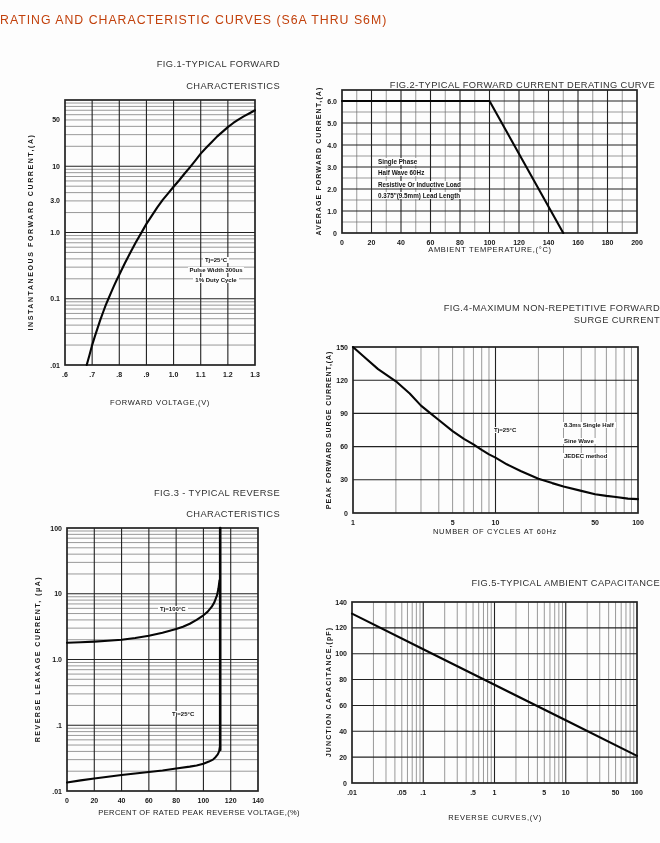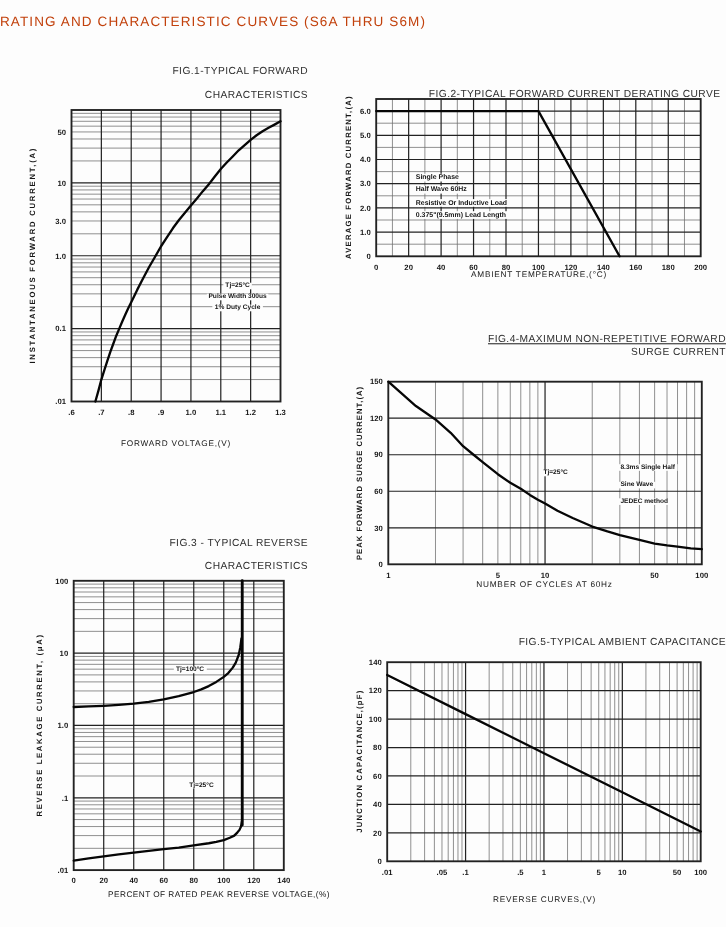--- a/index.html
+++ b/index.html
@@ -22,21 +22,21 @@
   .xl-fig1{left:40px;top:382px;width:240px;margin-top:16px;}
   .xl-fig2{left:330px;top:245px;width:320px;}
   .xl-fig3{left:25px;top:808px;width:275px;letter-spacing:0.4px;text-align:right;}
   .xl-fig4{left:330px;top:527px;width:330px;}
   .xl-fig5{left:330px;top:813px;width:330px;}
   .t-fig1-1{left:40px;top:59px;width:240px;}
   .t-fig1-2{left:40px;top:81px;width:240px;}
   .t-fig2{left:330px;top:68px;width:325px;margin-top:12px;}
   .t-fig3-1{left:40px;top:488px;width:240px;}
   .t-fig3-2{left:40px;top:509px;width:240px;}
-  .t-fig4-1{left:330px;top:303px;width:330px;text-decoration:underline;}
+  .t-fig4-1{left:330px;top:303px;width:330px;}
   .t-fig4-2{left:330px;top:315px;width:330px;}
   .t-fig5{left:330px;top:578px;width:330px;}
   .chart-svg{position:absolute;}
   #svg-fig1{left:20px;top:92px;width:250px;height:300px;}
   #svg-fig2{left:306px;top:82px;width:349px;height:172px;}
   #svg-fig3{left:30px;top:520px;width:245px;height:288px;}
   #svg-fig4{left:320px;top:339px;width:335px;height:192px;}
   #svg-fig5{left:320px;top:594px;width:335px;height:208px;}
   .ann{position:absolute;font-weight:bold;color:#141414;white-space:nowrap;}
   .ann .ln{display:block;}

